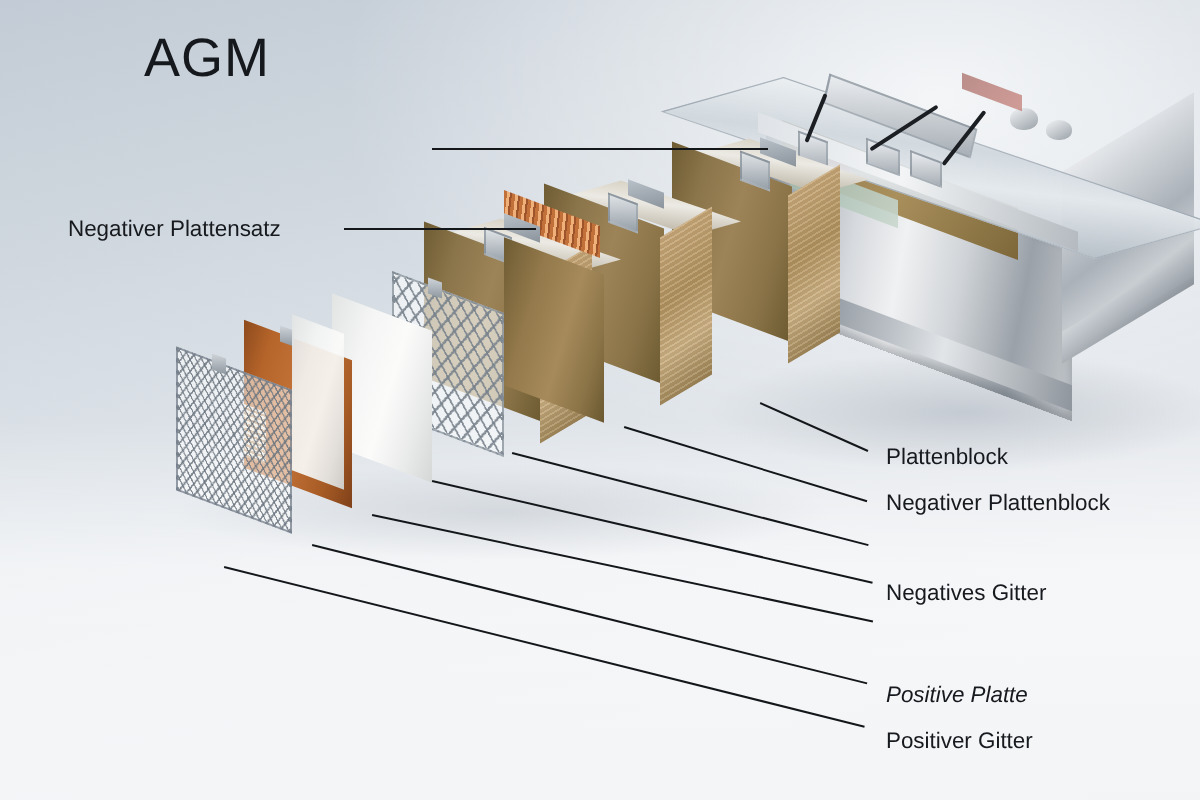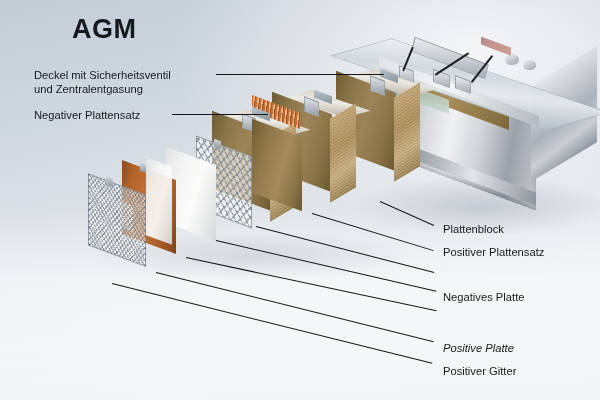--- a/index.html
+++ b/index.html
@@ -21,21 +21,21 @@
     pointer-events:none;
   }
   .floorshadow{
     position:absolute;pointer-events:none;
     background:radial-gradient(ellipse at 50% 50%, rgba(120,132,146,.30) 0%, rgba(120,132,146,0) 70%);
   }
 
   
   .title{
     position:absolute;left:72px;top:14px;
-    font-size:27px;font-weight:bold;letter-spacing:.5px;
+    font-size:27px;font-weight:normal;letter-spacing:.5px;
     color:#15181c;
   }
 
   
   .lbl{
     position:absolute;
     font-size:11.2px;color:#16191d;line-height:14.2px;
     white-space:pre;
   }
   .lbl.left{text-align:left;}
@@ -208,36 +208,34 @@
 
   <div class="flat orange" style="left:122px;top:170px;width:54px;height:74px;"></div>
   <div class="tab" style="left:140px;top:164px;width:7px;height:8px;"></div>
   <div class="flat" style="left:122px;top:204px;width:11px;height:26px;background:repeating-linear-gradient(180deg,#e9dfd2 0 1.4px,#b98e64 1.4px 2.6px);"></div>
 
   <div class="flat mesh-fine" style="left:88px;top:184px;width:56px;height:70px;border:1px solid rgba(120,130,142,.8);"></div>
   <div class="tab" style="left:106px;top:178px;width:7px;height:8px;"></div>
 
   <div class="flat white-sep" style="left:146px;top:162px;width:26px;height:78px;opacity:.92;"></div>
 
-  <div class="lbl left" style="left:34px;top:68px;">Deckel mit Sicherheitsventil
-und Zentralentgasung</div>
   <div class="leader" style="left:216px;top:74px;width:168px;"></div>
 
   <div class="lbl left" style="left:34px;top:108px;">Negativer Plattensatz</div>
   <div class="leader" style="left:172px;top:114px;width:96px;"></div>
 
   <div class="lbl" style="left:443px;top:222px;">Plattenblock</div>
   <div class="leader" style="left:380px;top:201px;width:59px;transform:rotate(24deg);"></div>
 
-  <div class="lbl" style="left:443px;top:245px;">Positiver Plattensatz</div>
+  <div class="lbl" style="left:443px;top:245px;">Negativer Plattenblock</div>
   <div class="leader" style="left:312px;top:213px;width:127px;transform:rotate(17deg);"></div>
 
   <div class="leader" style="left:256px;top:226px;width:184px;transform:rotate(14.5deg);"></div>
 
-  <div class="lbl" style="left:443px;top:290px;">Negatives Platte</div>
+  <div class="lbl" style="left:443px;top:290px;">Negatives Gitter</div>
   <div class="leader" style="left:216px;top:240px;width:226px;transform:rotate(13deg);"></div>
 
   <div class="leader" style="left:186px;top:257px;width:256px;transform:rotate(12deg);"></div>
 
   <div class="lbl" style="left:443px;top:341px;font-style:italic;">Positive Platte</div>
   <div class="leader" style="left:156px;top:272px;width:286px;transform:rotate(14deg);"></div>
 
   <div class="lbl" style="left:443px;top:364px;">Positiver Gitter</div>
   <div class="leader" style="left:112px;top:283px;width:330px;transform:rotate(14deg);"></div>
 

